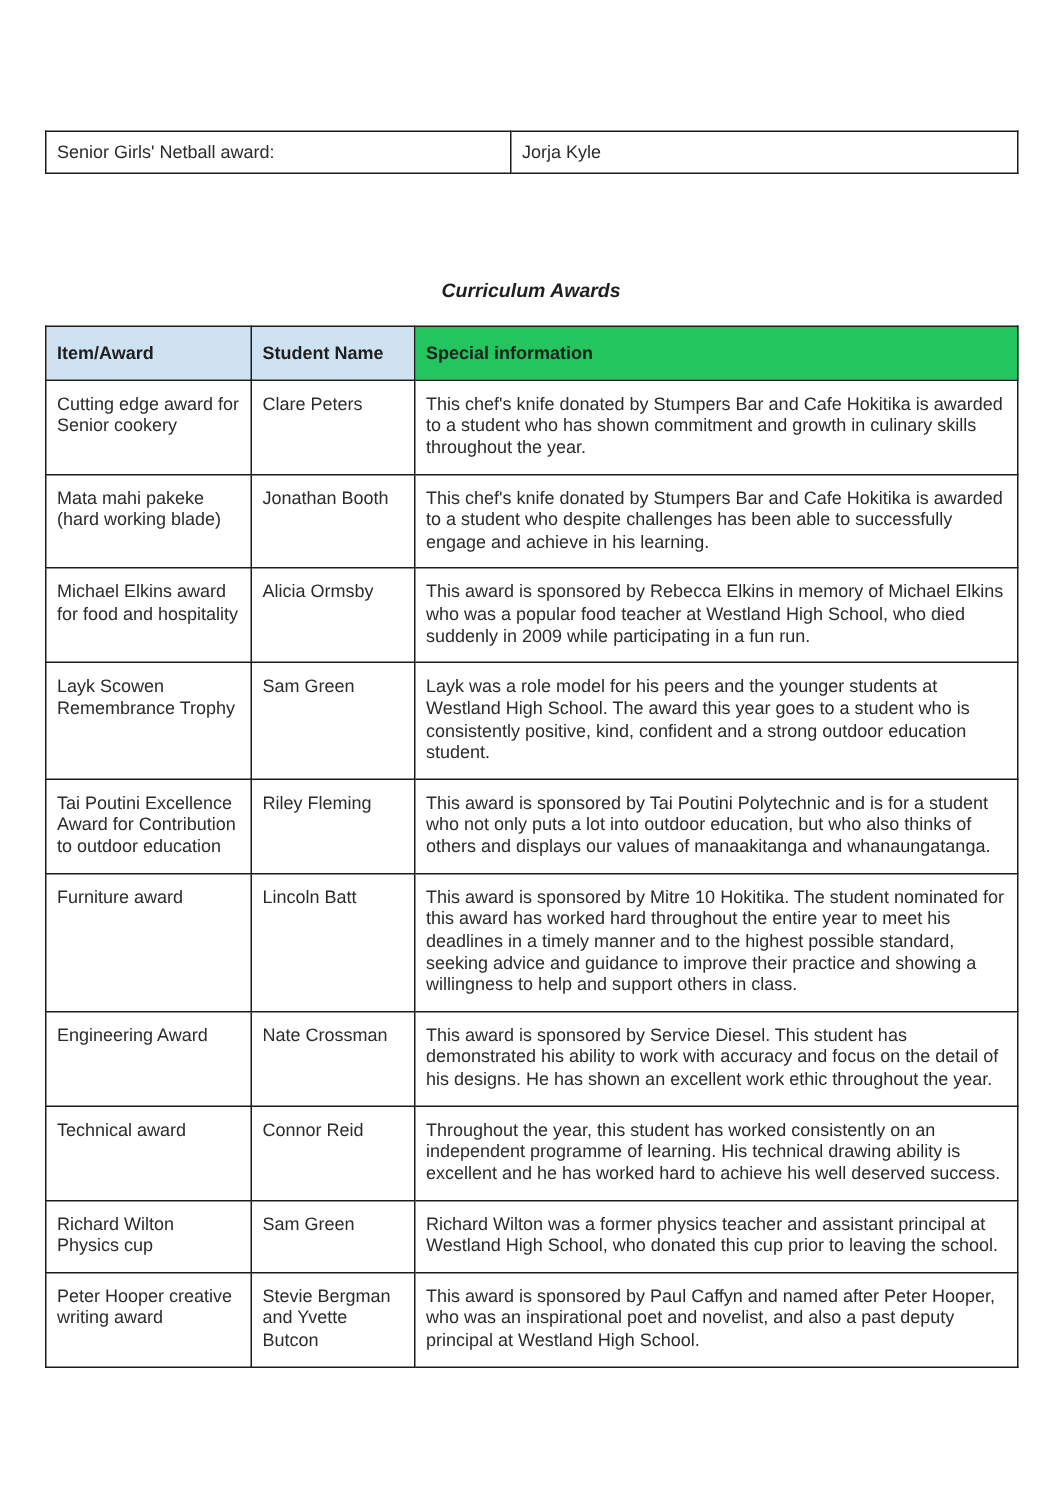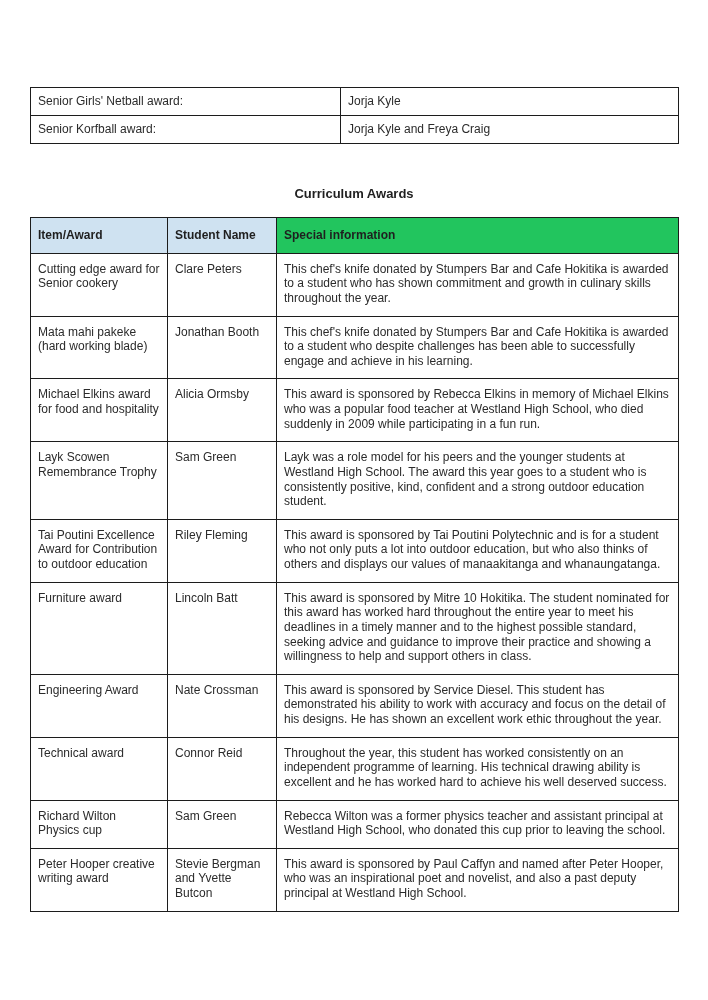--- a/index.html
+++ b/index.html
@@ -46,20 +46,21 @@
   
   .section-heading {
     position: absolute;
     left: 0;
     top: 186px;
     width: 708px;
     text-align: center;
     font-size: 13px;
     font-weight: bold;
     color: #1f1f1f;
+    font-style: italic;
   }
 
   
   .awards-table {
     position: absolute;
     left: 30px;
     top: 217px;
     width: 648px;
   }
   .awards-table th {
@@ -93,24 +94,20 @@
 </head>
 <body>
 
 <div class="page">
 
   <table class="sports-table">
     <tbody>
         <tr>
           <td class="col-label">Senior Girls' Netball award:</td>
           <td class="col-value">Jorja Kyle</td>
-        </tr>
-        <tr>
-          <td class="col-label">Senior Korfball award:</td>
-          <td class="col-value">Jorja Kyle and Freya Craig</td>
         </tr>
       </tbody>
   </table>
 
   <div class="section-heading">Curriculum Awards</div>
 
   <table class="awards-table">
     <thead>
       <tr>
         <th class="col-item" style="background: rgb(207, 226, 241); margin-top: 20px;">Item/Award</th>
@@ -155,21 +152,21 @@
           <td class="col-info">This award is sponsored by Service Diesel. This student has demonstrated his ability to work with accuracy and focus on the detail of his designs. He has shown an excellent work ethic throughout the year.</td>
         </tr>
         <tr>
           <td class="col-item">Technical award</td>
           <td class="col-student">Connor Reid</td>
           <td class="col-info">Throughout the year, this student has worked consistently on an independent programme of learning. His technical drawing ability is excellent and he has worked hard to achieve his well deserved success.</td>
         </tr>
         <tr>
           <td class="col-item">Richard Wilton Physics cup</td>
           <td class="col-student">Sam Green</td>
-          <td class="col-info">Rebecca Wilton was a former physics teacher and assistant principal at Westland High School, who donated this cup prior to leaving the school.</td>
+          <td class="col-info">Richard Wilton was a former physics teacher and assistant principal at Westland High School, who donated this cup prior to leaving the school.</td>
         </tr>
         <tr>
           <td class="col-item">Peter Hooper creative writing award</td>
           <td class="col-student">Stevie Bergman and Yvette Butcon</td>
           <td class="col-info">This award is sponsored by Paul Caffyn and named after Peter Hooper, who was an inspirational poet and novelist, and also a past deputy principal at Westland High School.</td>
         </tr>
       </tbody>
   </table>
 
   <div class="page-footer">PAGE 7</div>

